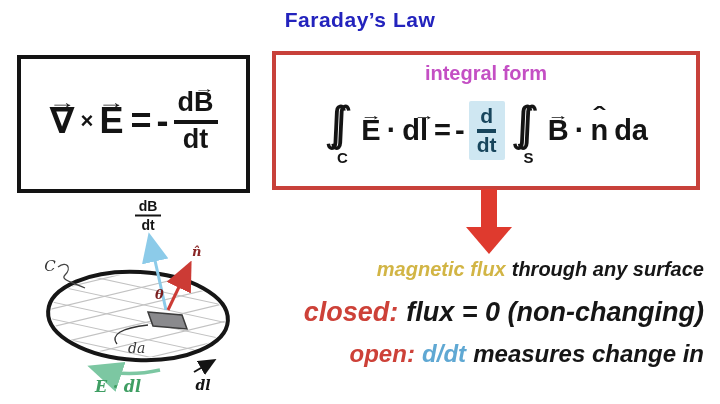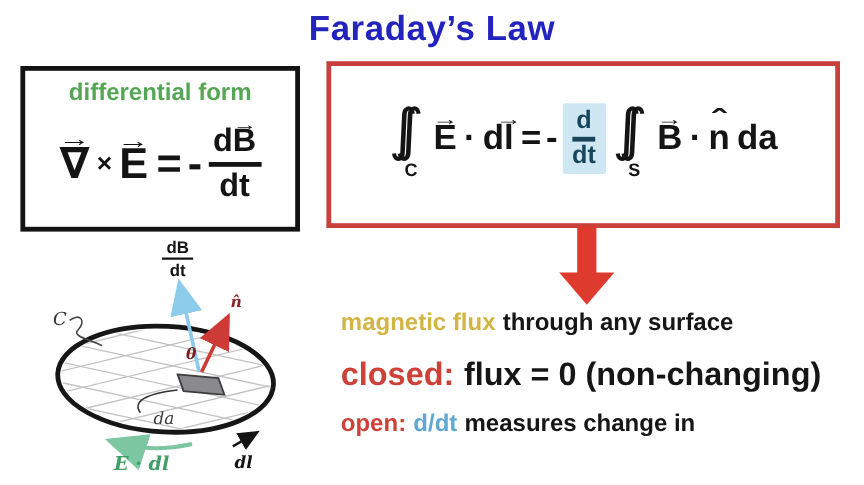--- a/index.html
+++ b/index.html
@@ -5,21 +5,21 @@
   html,body{margin:0;padding:0;}
   body{
     width:720px;height:404px;position:relative;overflow:hidden;
     background:#ffffff;
     font-family:"Liberation Sans", sans-serif;
     -webkit-font-smoothing:antialiased;
   }
   
   .title{
     position:absolute;top:8px;left:0;width:100%;
-    text-align:center;font-size:29px;font-weight:bold;color:#2323bd;
+    text-align:center;font-size:21px;font-weight:bold;color:#2323bd;
     letter-spacing:.5px;margin:0;
   }
   
   .box{
     position:absolute;background:#fff;box-sizing:border-box;
     display:flex;flex-direction:column;align-items:center;
   }
   .box-diff{left:17px;top:55px;width:233px;height:138px;border:4px solid #131313;}
   .box-int{left:272px;top:51px;width:428px;height:139px;border:4px solid #c8413a;}
   .box-label{font-size:20px;font-weight:bold;margin-top:7px;}
@@ -53,56 +53,56 @@
   
   .dint{position:relative;font-size:47px;font-weight:400;line-height:1;padding:0 2px 14px 0;font-family:"DejaVu Sans", sans-serif;}
   .dint .i2{margin-left:-0.42em;}
   .dint .isub{position:absolute;left:13px;bottom:-4px;font-size:15px;font-weight:bold;font-family:"Liberation Sans",sans-serif;}
   
   .down-arrow .stem{position:absolute;left:481px;top:189px;width:16px;height:39px;background:#df3a2e;}
   .down-arrow .head{position:absolute;left:466px;top:227px;width:0;height:0;
     border-left:23px solid transparent;border-right:23px solid transparent;border-top:27px solid #df3a2e;}
   
   .flux{
-    position:absolute;left:284px;top:258px;width:436px;text-align:left;
-    font-weight:bold;color:#161616;
+    position:absolute;left:268px;top:258px;width:436px;text-align:right;
+    font-weight:bold;color:#161616;font-style:italic;
   }
   .flux p{margin:0;}
   .fl1{font-size:20px;margin-bottom:16px !important;}
   .fl2{font-size:27px;margin-bottom:13px !important;}
-  .fl3,.fl4{font-size:20px;line-height:25px;}
+  .fl3,.fl4{font-size:24px;line-height:25px;}
   .gold{color:#d2b545;}
   .redtxt{color:#cd4138;}
   .bluetxt{color:#5fa8d3;}
   .sp{margin-right:.30em;}
   
   .diagram{position:absolute;left:6px;top:194px;}
   .serifit{font-family:"DejaVu Serif", serif;font-style:italic;}
 </style>
 </head>
 <body>
 
 <h1 class="title">Faraday’s Law</h1>
 
 <section class="box box-diff">
-  <div class="box-label">differential form</div>
   <div class="eq eq-diff">
     <span class="vec"><span class="sym">∇</span><span class="arr">→</span></span>
     <span class="cross">×</span>
     <span class="vec"><span>E</span><span class="arr">→</span></span>
     <span>=</span>
     <span class="minus">-</span>
     <span class="frac">
       <span class="num"><span>d</span><span class="vec"><span>B</span><span class="arr">→</span></span></span>
       <span class="den">dt</span>
     </span>
   </div>
 </section>
 
 <section class="box box-int">
+  <div class="box-label">integral form</div>
   <div class="eq eq-int">
     <span class="dint"><span>∫</span><span class="i2">∫</span><span class="isub">C</span></span>
     <span class="vec"><span>E</span><span class="arr">→</span></span>
     <span>·</span>
     <span class="dl-group">
         <span>d</span>
         <span class="vec"><span>l</span><span class="arr">→</span></span>
       </span>
     <span>=</span>
     <span class="minus">-</span>

